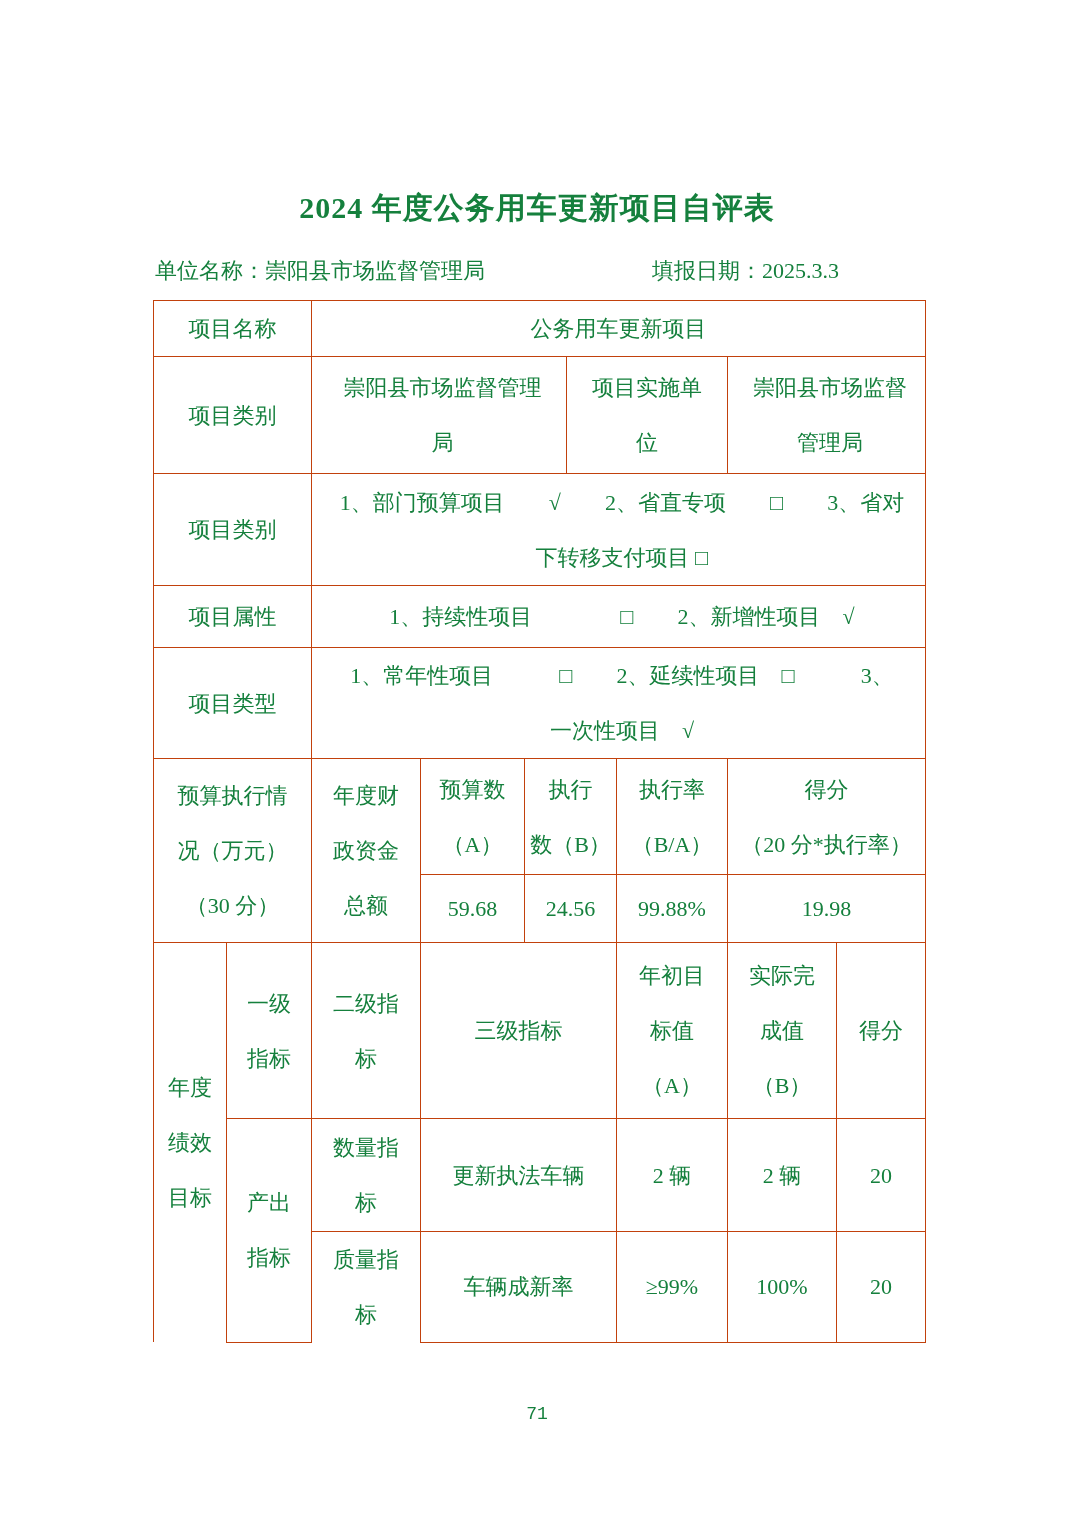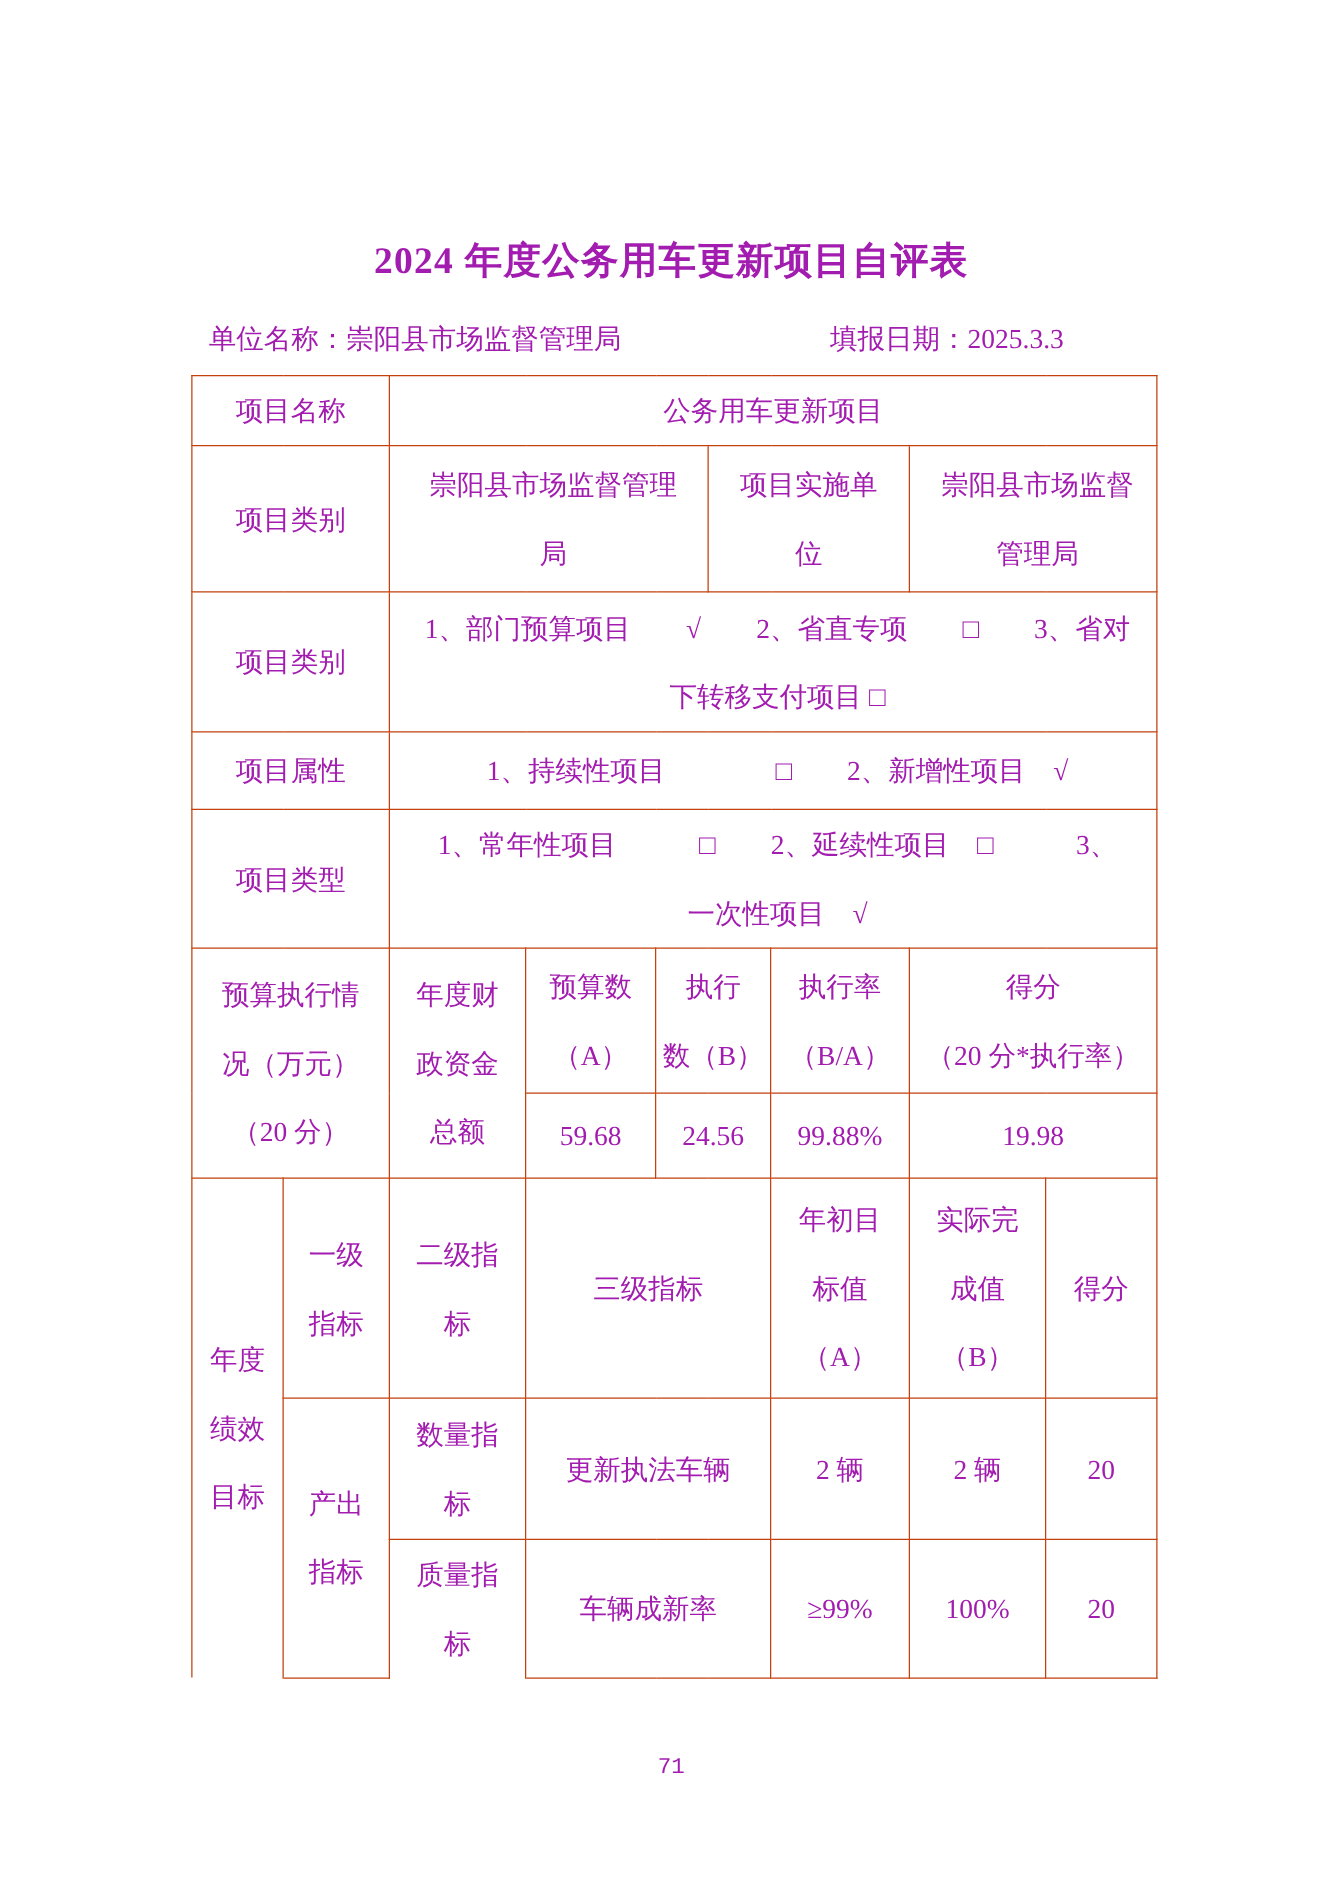--- a/index.html
+++ b/index.html
@@ -2,38 +2,38 @@
 <html><head>
 <meta charset="utf-8">
 <style>
   * { margin: 0; padding: 0; box-sizing: border-box; }
   html, body { background: #ffffff; }
   .page {
     position: relative;
     width: 1074px;
     height: 1520px;
     background: #ffffff;
-    color: #a21caf;
+    color: #15803d;
     font-family: "Liberation Serif", "DejaVu Serif", serif;
     overflow: hidden;
   }
   .doc-title {
     position: absolute;
     top: 188px;
     left: 0;
     width: 100%;
     text-align: center;
     font-size: 30px;
     font-weight: 700;
     letter-spacing: 1px;
   }
   .meta {
     position: absolute;
     top: 256px;
-    left: 167px;
+    left: 155px;
     width: 760px;
     height: 34px;
     font-size: 22px;
   }
   .meta .unit { position: absolute; left: 0; top: 0; }
   .meta .date { position: absolute; left: 497px; top: 0; }
   table.main {
     position: absolute;
     left: 153px;
     top: 300px;
@@ -117,21 +117,21 @@
 
     <tr style="height:108px">
       <td colspan="2">项目类型</td>
       <td colspan="7" class="l">1、常年性项目　　　□　　2、延续性项目　□　　　3、
 一次性项目　√</td>
     </tr>
 
     <tr style="height:116px">
       <td colspan="2" rowspan="2">预算执行情
 况（万元）
-（20 分）</td>
+（30 分）</td>
       <td rowspan="2">年度财
 政资金
 总额</td>
       <td>预算数
 （A）</td>
       <td colspan="2">执行
 数（B）</td>
       <td>执行率
 （B/A）</td>
       <td colspan="2">得分

